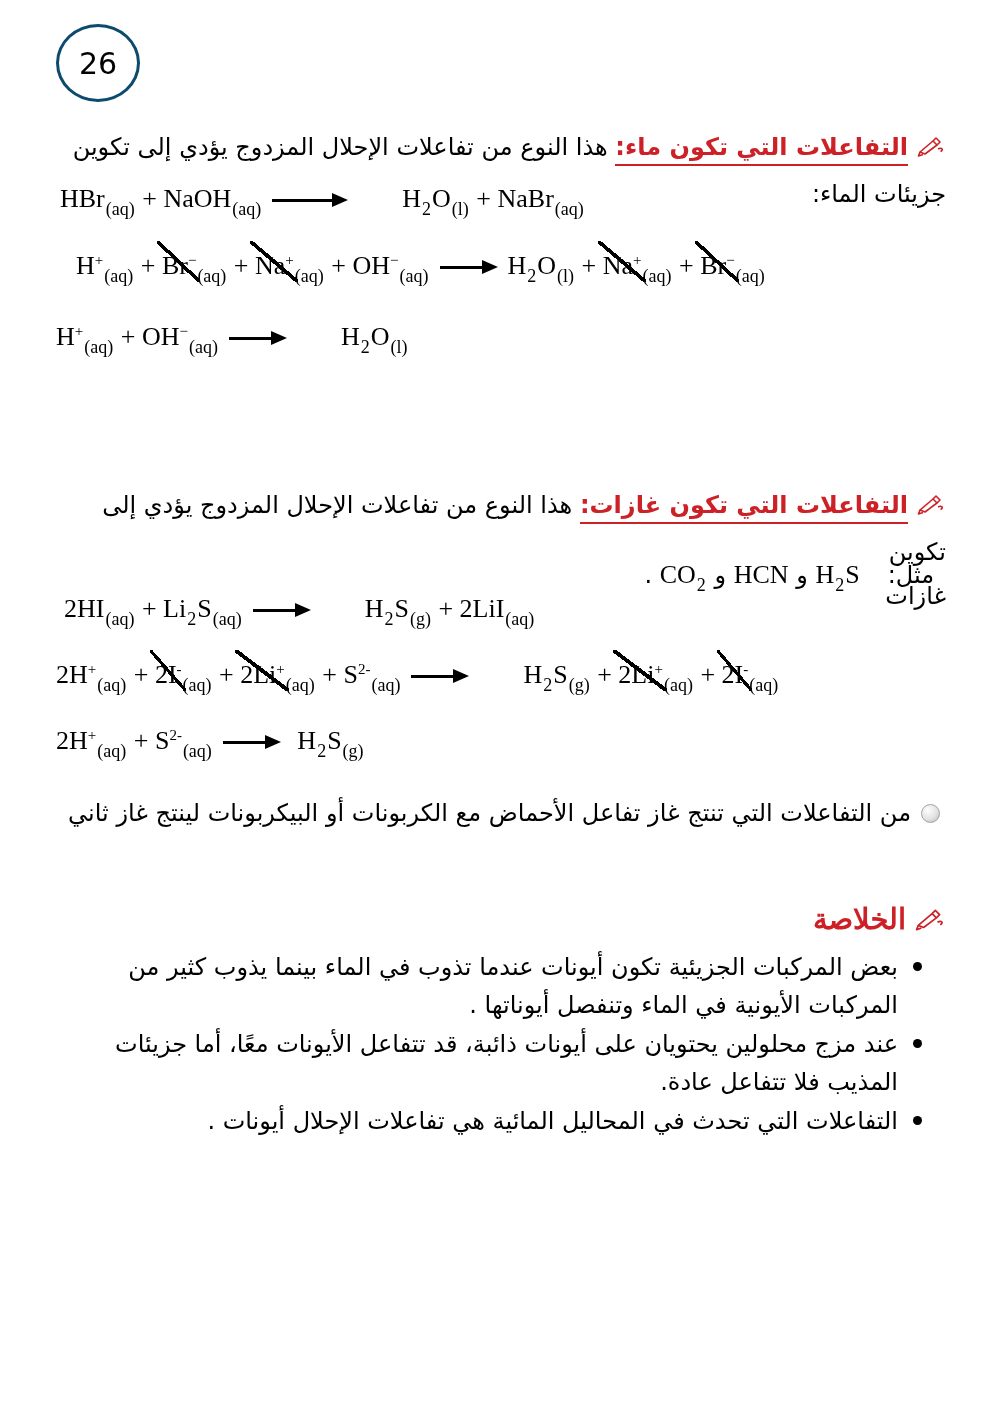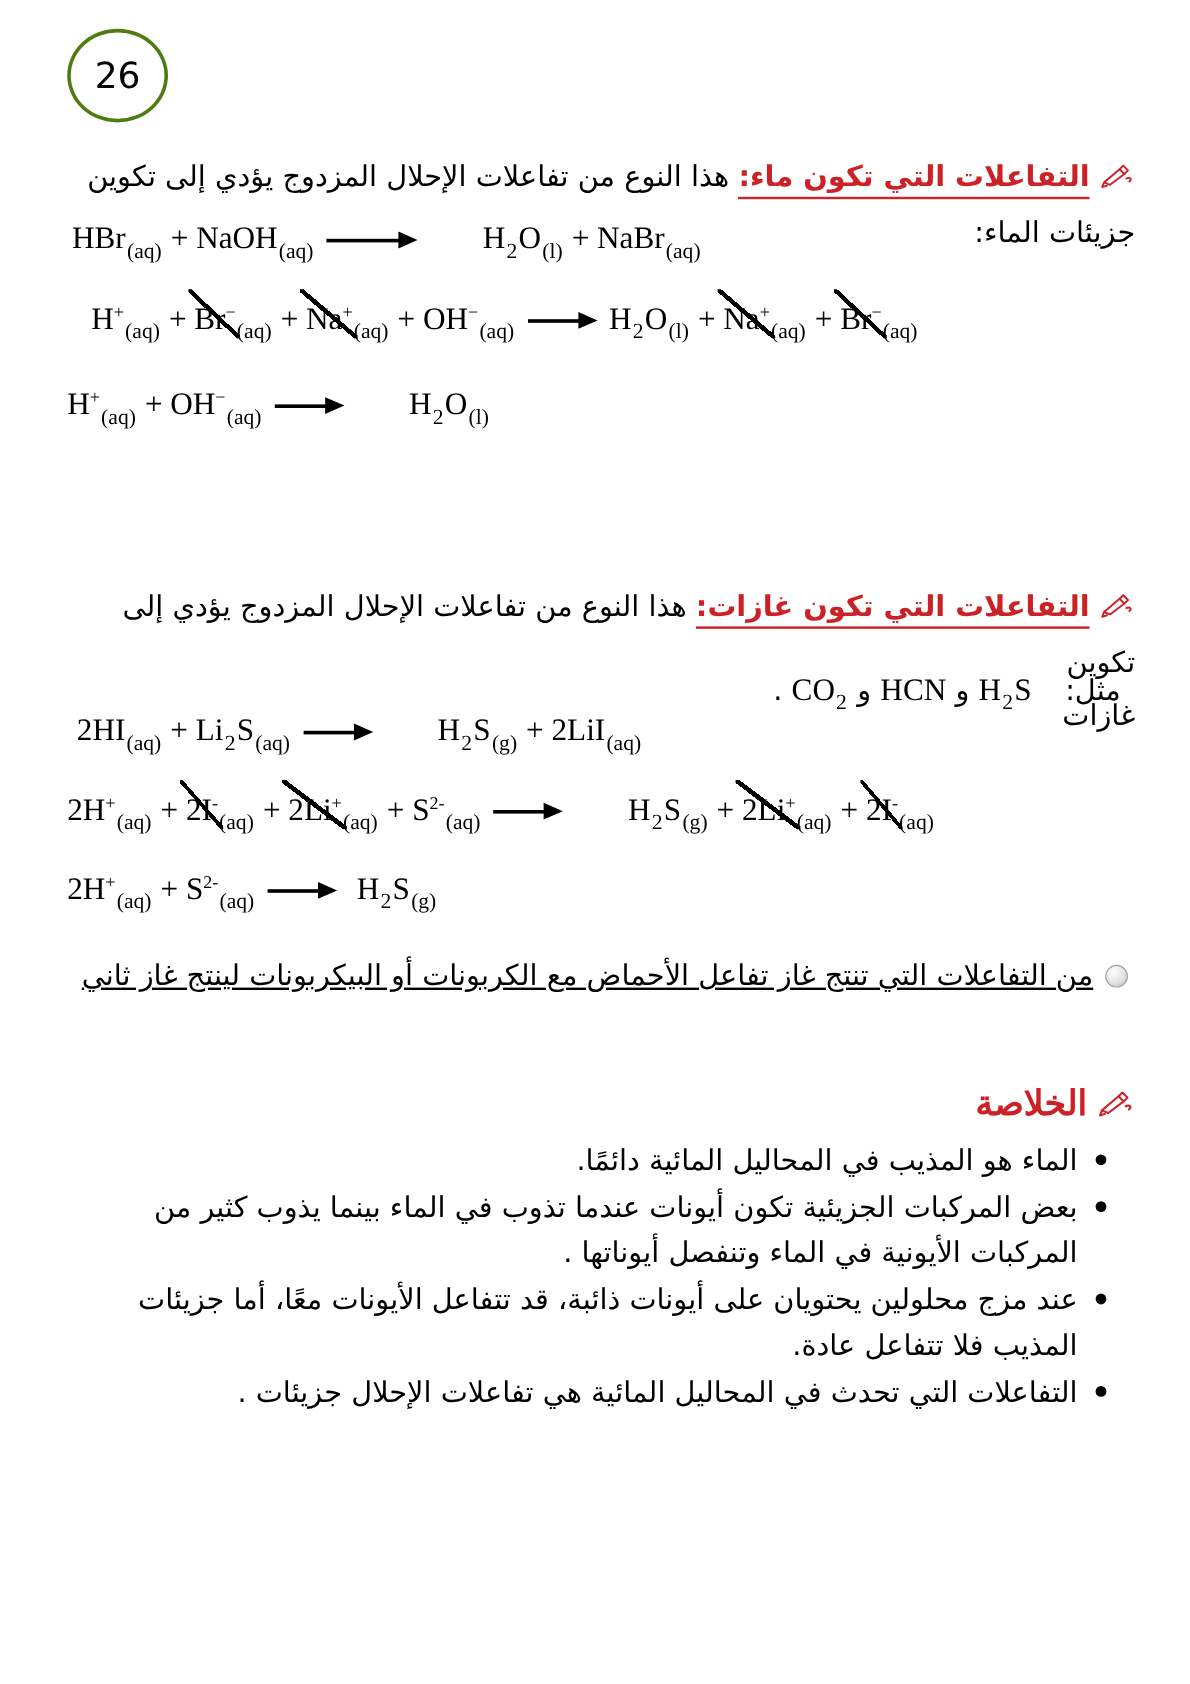--- a/index.html
+++ b/index.html
@@ -5,21 +5,21 @@
   :root{ --red:#cc2127; --ink:#000; }
   html,body{ margin:0; padding:0; background:#888; }
   .page{
     position:relative; width:992px; height:1403px; margin:0 auto;
     background:#fff; overflow:hidden; direction:rtl;
     font-family:"DejaVu Sans", sans-serif; color:var(--ink);
   }
   
   .badge{
     position:absolute; left:56px; top:24px; width:78px; height:72px;
-    border:3px solid #4d7c0f; border-radius:50%;
+    border:3px solid #0c4a6e; border-radius:50%;
     display:flex; align-items:center; justify-content:center;
     font-size:30px; font-family:"DejaVu Sans",sans-serif; background:#fff;
   }
   
   .sec-header{ position:absolute; right:46px; left:40px; text-align:right;
     font-size:24px; line-height:44px;margin-top:35px; }
   .red-heading{ color:var(--red); font-weight:bold;
     border-bottom:2.5px solid var(--red); padding-bottom:3px; }
   .lead{ color:var(--ink); }
   .hand-icon{ display:inline-block; vertical-align:-3px; margin-left:8px; }
@@ -48,21 +48,21 @@
   .gap{ display:inline-block; width:44px; }
   
   .example{ position:absolute; right:58px; direction:rtl; text-align:left;
     font-size:24px; }
   .example .chem, .note .chem{ font-family:"Liberation Serif","DejaVu Serif",serif;
     direction:ltr; unicode-bidi:isolate; font-size:26px; }
   .note .chem.sans{ font-family:"DejaVu Sans",sans-serif; font-size:28px; }
   .spacer{ display:inline-block; width:28px; }
   
   .note{ position:absolute; right:52px; left:68px; direction:rtl;
-    text-align:right; font-size:24px; line-height:46px;text-decoration:underline; }
+    text-align:right; font-size:24px; line-height:46px; }
   .note-line2{ text-align:center; }
   .pearl{ display:inline-block; width:17px; height:17px; border-radius:50%;
     background:radial-gradient(circle at 35% 30%, #fdfdfd, #e3e3e3 55%, #b6b6b6);
     border:1px solid #a3a3a3; margin-left:10px; vertical-align:-2px; }
   
   .summary-heading{ position:absolute; right:46px; text-align:right;
     font-size:29px; font-weight:bold; color:var(--red); }
   .bullets{ position:absolute; right:68px; left:56px; }
   .bullet-item{ position:relative; padding-right:26px; text-align:right;
     font-size:24px; line-height:38px; margin-bottom:1px; }
@@ -131,19 +131,18 @@
           <path d="M4 16 L17 5 L21 9 L9 18 Z"></path>
           <path d="M17 5 L20 2 L24 6 L21 9"></path>
           <path d="M4 16 L2.5 20 L7 18.5"></path>
           <path d="M22 13 C26 11 28 14 24.5 15.5"></path>
         </g>
       </svg>
     </span><span>الخلاصة</span>
   </div>
 
   <div class="bullets" style="top:948px;">
-      <div class="bullet-item"><span class="dot"></span><span>الماء هو المذيب في المحاليل المائية دائمًا.</span></div>
       <div class="bullet-item"><span class="dot"></span><span>بعض المركبات الجزيئية تكون أيونات عندما تذوب في الماء بينما يذوب كثير من المركبات الأيونية في الماء وتنفصل أيوناتها .</span></div>
       <div class="bullet-item"><span class="dot"></span><span>عند مزج محلولين يحتويان على أيونات ذائبة، قد تتفاعل الأيونات معًا، أما جزيئات المذيب فلا تتفاعل عادة.</span></div>
-      <div class="bullet-item"><span class="dot"></span><span>التفاعلات التي تحدث في المحاليل المائية هي تفاعلات الإحلال جزيئات .</span></div>
+      <div class="bullet-item"><span class="dot"></span><span>التفاعلات التي تحدث في المحاليل المائية هي تفاعلات الإحلال أيونات .</span></div>
     </div>
 
 </div>
 
 </body></html>

